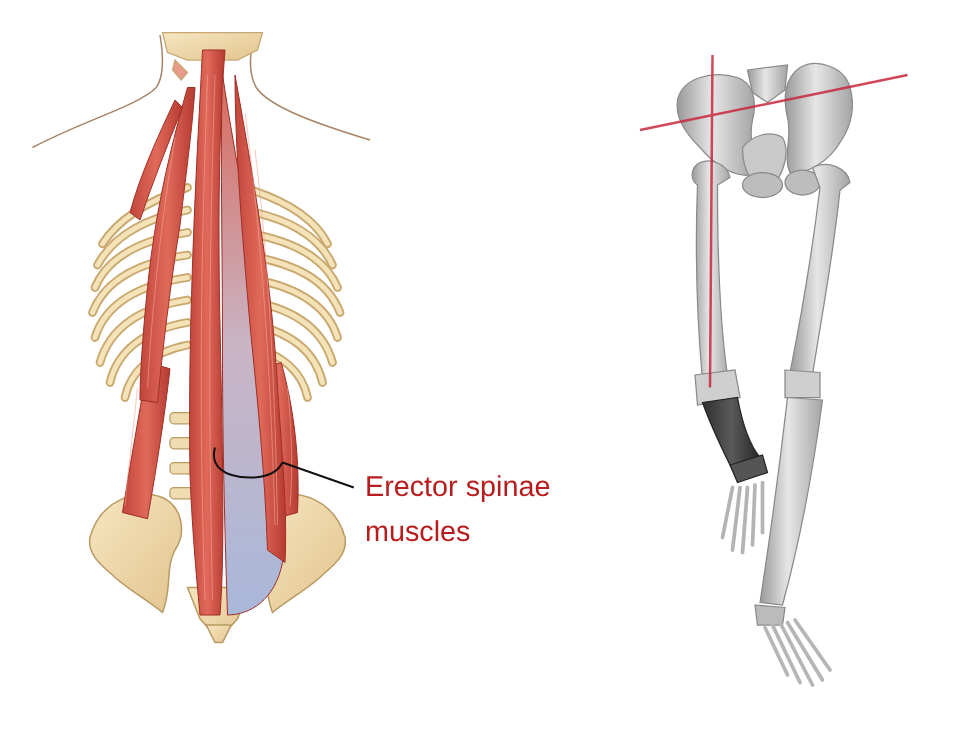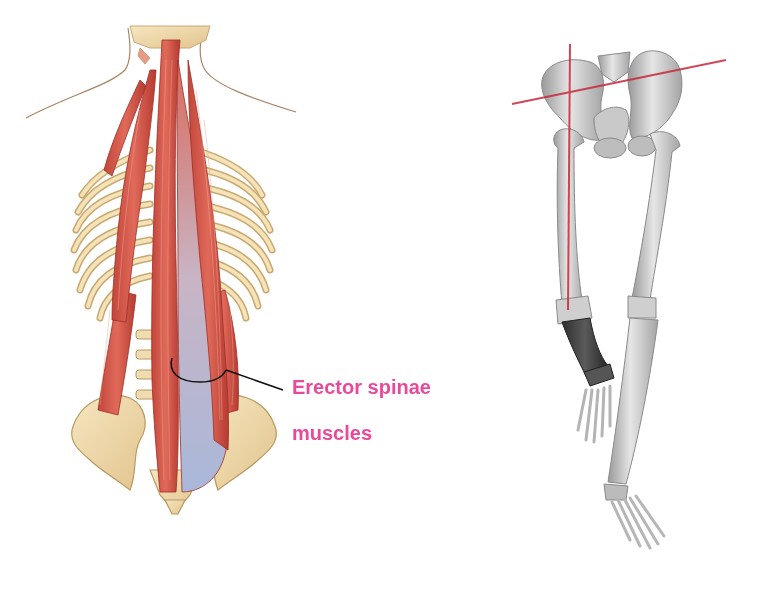--- a/index.html
+++ b/index.html
@@ -1,25 +1,25 @@
 <!DOCTYPE html>
 <html><head>
   <meta charset="utf-8">
   <style>
     html, body { margin: 0; padding: 0; background: #ffffff; }
     body { width: 764px; height: 592px; position: relative; overflow: hidden; font-family: "Liberation Sans", sans-serif; }
     .panel { position: absolute; }
     #left-illus { left: 0; top: 0; width: 470px; height: 592px; }
     #right-illus { left: 490px; top: 0; width: 274px; height: 592px; }
     .label-line1, .label-line2 {
-      position: absolute; left: 292px; font-weight: bold; font-size: 20px; color: #ec4899;
+      position: absolute; left: 292px; font-weight: normal; font-size: 23px; color: #b91c1c;
       font-family: "Liberation Sans", sans-serif; letter-spacing: 0px;
     }
     .label-line1 { top: 376px; }
-    .label-line2 { top: 422px; }
+    .label-line2 { top: 412px; }
     svg { display: block; }
   </style>
 </head>
 <body>
 
 <div class="panel" id="left-illus">
   <svg width="470" height="592" viewBox="0 0 470 592">
     <defs>
       <linearGradient id="musc" x1="0" x2="1" y1="0" y2="0">
         <stop offset="0" stop-color="#c2463b"></stop>

